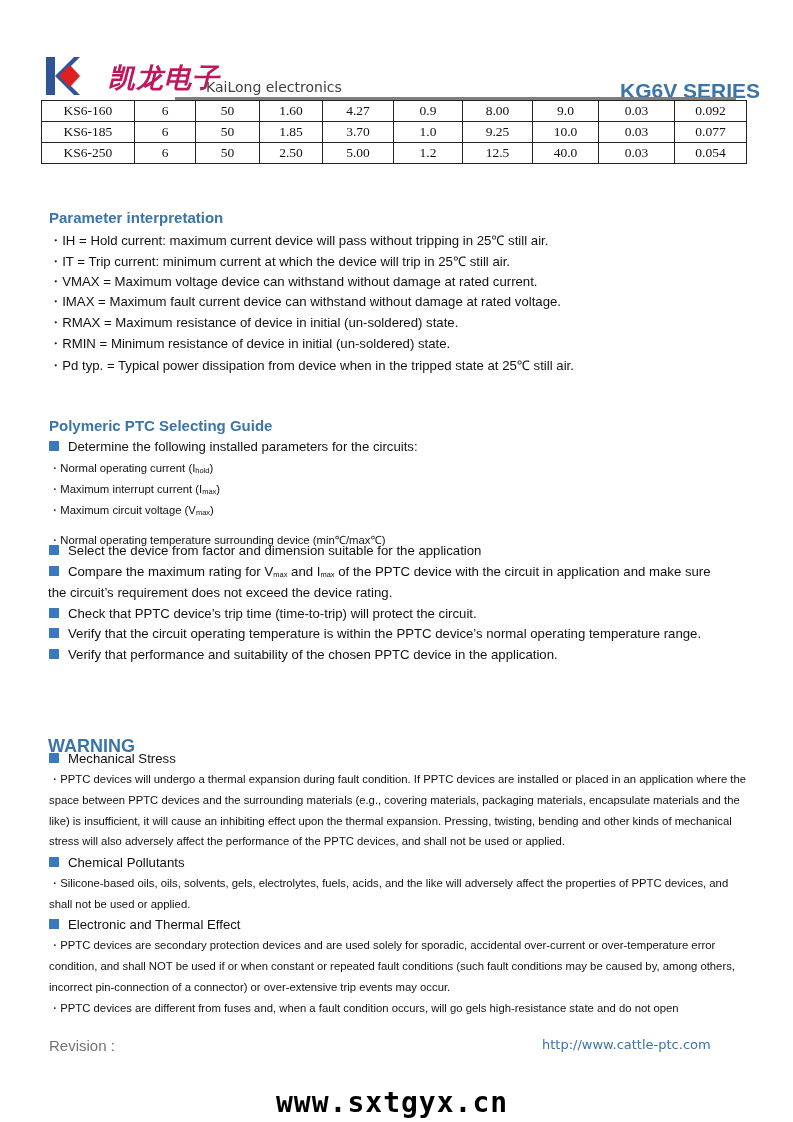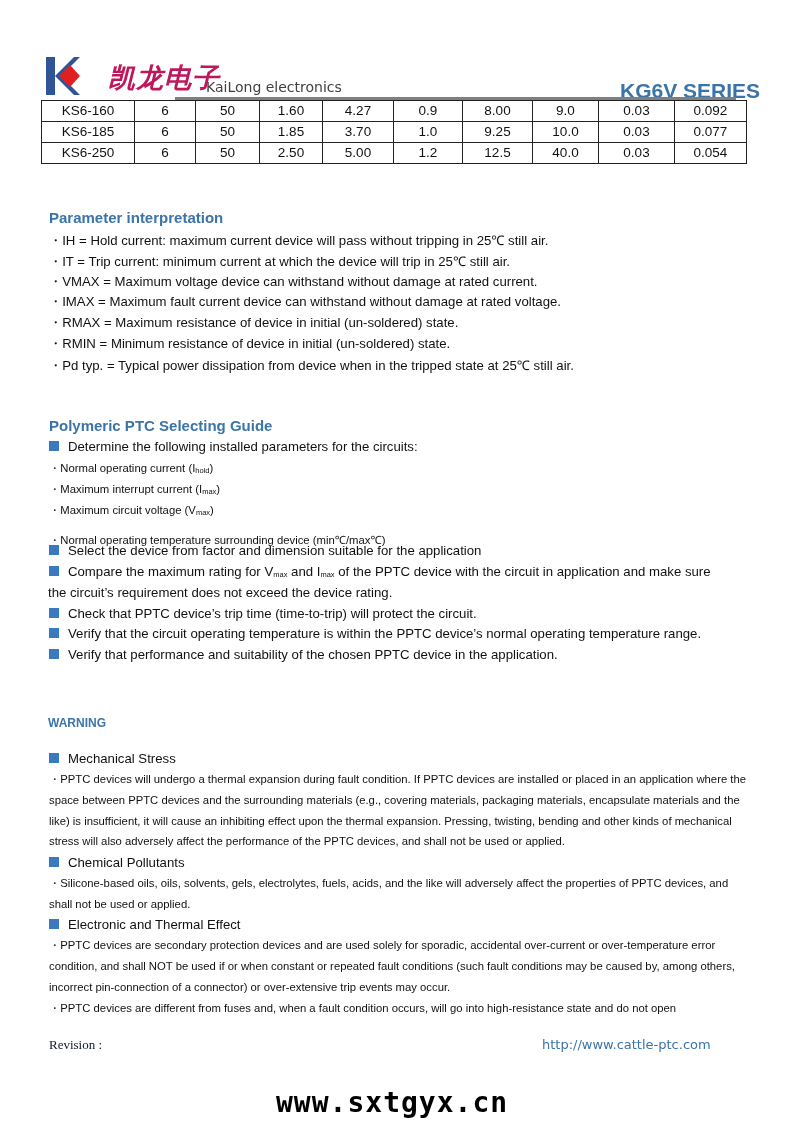--- a/index.html
+++ b/index.html
@@ -7,33 +7,33 @@
   .abs { position: absolute; }
 
   
   .logo { left: 46px; top: 57px; width: 34px; height: 38px; }
   .brand-cn { left: 108px; top: 60px; font-family: "DejaVu Serif", serif; font-size: 27px; font-weight: bold; font-style: italic; color: #be185d; letter-spacing: 1px; }
   .brand-en { left: 199px; top: 79px; font-family: "DejaVu Sans", sans-serif; font-size: 14px; color: #404040; margin-left: 7px; }
   .series { left: 620px; top: 79px; font-size: 21px; font-weight: bold; color: #3b74a8; }
   .header-line { left: 175px; top: 97px; width: 561px; height: 3px; background: #7f7f7f; }
 
   
-  table.spec { position: absolute; left: 41px; top: 100px; border-collapse: collapse; font-size: 13.5px; }
+  table.spec { position: absolute; left: 41px; top: 100px; border-collapse: collapse; font-size: 13.5px; font-family: Liberation Serif, serif; }
   table.spec td { border: 1px solid #222; text-align: center; height: 20px; padding: 0; line-height: 20px; color: #111; }
 
   
   .h2 { left: 49px; font-size: 15px; font-weight: bold; color: #3b74a8; }
-  .h1 { left: 48px; font-size: 12px; font-weight: bold; color: #3b74a8; }
+  .h1 { left: 48px; font-size: 18px; font-weight: bold; color: #3b74a8; margin-top: 20px; }
   .line { left: 49px; font-size: 13.2px; color: #111; white-space: nowrap; }
   .small { left: 49px; font-size: 11.3px; color: #111; white-space: nowrap; }
   .para { left: 49px; width: 705px; font-size: 11.3px; line-height: 20.8px; color: #111; }
   .sq { display: inline-block; width: 10px; height: 10px; background: #3a78c0; margin-right: 9px; vertical-align: 0px; }
   sub.s { font-size: 7.5px; vertical-align: -1px; }
 
-  .footer-l { left: 49px; top: 1037px; font-size: 13px; color: #0f172a; font-family: Liberation Serif, serif; }
+  .footer-l { left: 49px; top: 1037px; font-size: 15px; color: #737373; font-family: Liberation Sans, sans-serif; }
   .footer-r { left: 542px; top: 1037px; font-size: 13px; color: #3b74a8; font-family: "DejaVu Sans", sans-serif; }
   .watermark { left: 276px; top: 1086px; font-family: "DejaVu Sans Mono", monospace; font-size: 28px; font-weight: bold; color: #000; letter-spacing: 1px; }
 </style>
 </head>
 <body>
 
 <svg class="abs logo" viewBox="0 0 34 38">
   <rect x="0" y="0" width="9" height="38" fill="#2f5597"></rect>
   <polygon points="9,19 28,0 34,0 15,19 34,38 28,38" fill="#2f5597"></polygon>
   <polygon points="13,19 24,8 34,19 24,30" fill="#e02020"></polygon>
@@ -118,17 +118,17 @@
 <div class="abs line" style="top:626px"><span class="sq"></span><span>Verify that the circuit operating temperature is within the PPTC device’s normal operating temperature range.</span></div>
 <div class="abs line" style="top:647px"><span class="sq"></span><span>Verify that performance and suitability of the chosen PPTC device in the application.</span></div>
 
 <div class="abs h1" style="top:716px">WARNING</div>
 <div class="abs line" style="top:751px"><span class="sq"></span><span>Mechanical Stress</span></div>
 <div class="abs para" style="top:769px">・PPTC devices will undergo a thermal expansion during fault condition. If PPTC devices are installed or placed in an application where the space between PPTC devices and the surrounding materials (e.g., covering materials, packaging materials, encapsulate materials and the like) is insufficient, it will cause an inhibiting effect upon the thermal expansion. Pressing, twisting, bending and other kinds of mechanical stress will also adversely affect the performance of the PPTC devices, and shall not be used or applied.</div>
 <div class="abs line" style="top:855px"><span class="sq"></span><span>Chemical Pollutants</span></div>
 <div class="abs para" style="top:873px">・Silicone-based oils, oils, solvents, gels, electrolytes, fuels, acids, and the like will adversely affect the properties of PPTC devices, and shall not be used or applied.</div>
 <div class="abs line" style="top:917px"><span class="sq"></span><span>Electronic and Thermal Effect</span></div>
 <div class="abs para" style="top:935px">・PPTC devices are secondary protection devices and are used solely for sporadic, accidental over-current or over-temperature error condition, and shall NOT be used if or when constant or repeated fault conditions (such fault conditions may be caused by, among others, incorrect pin-connection of a connector) or over-extensive trip events may occur.</div>
-<div class="abs para" style="top:998px">・PPTC devices are different from fuses and, when a fault condition occurs, will go into high-resistance state and do not open</div>
+<div class="abs para" style="top:998px">・PPTC devices are different from fuses and, when a fault condition occurs, will go gels high-resistance state and do not open</div>
 
 <div class="abs footer-l">Revision :</div>
 <div class="abs footer-r">http://www.cattle-ptc.com</div>
 <div class="abs watermark">www.sxtgyx.cn</div>
 
 </body></html>

